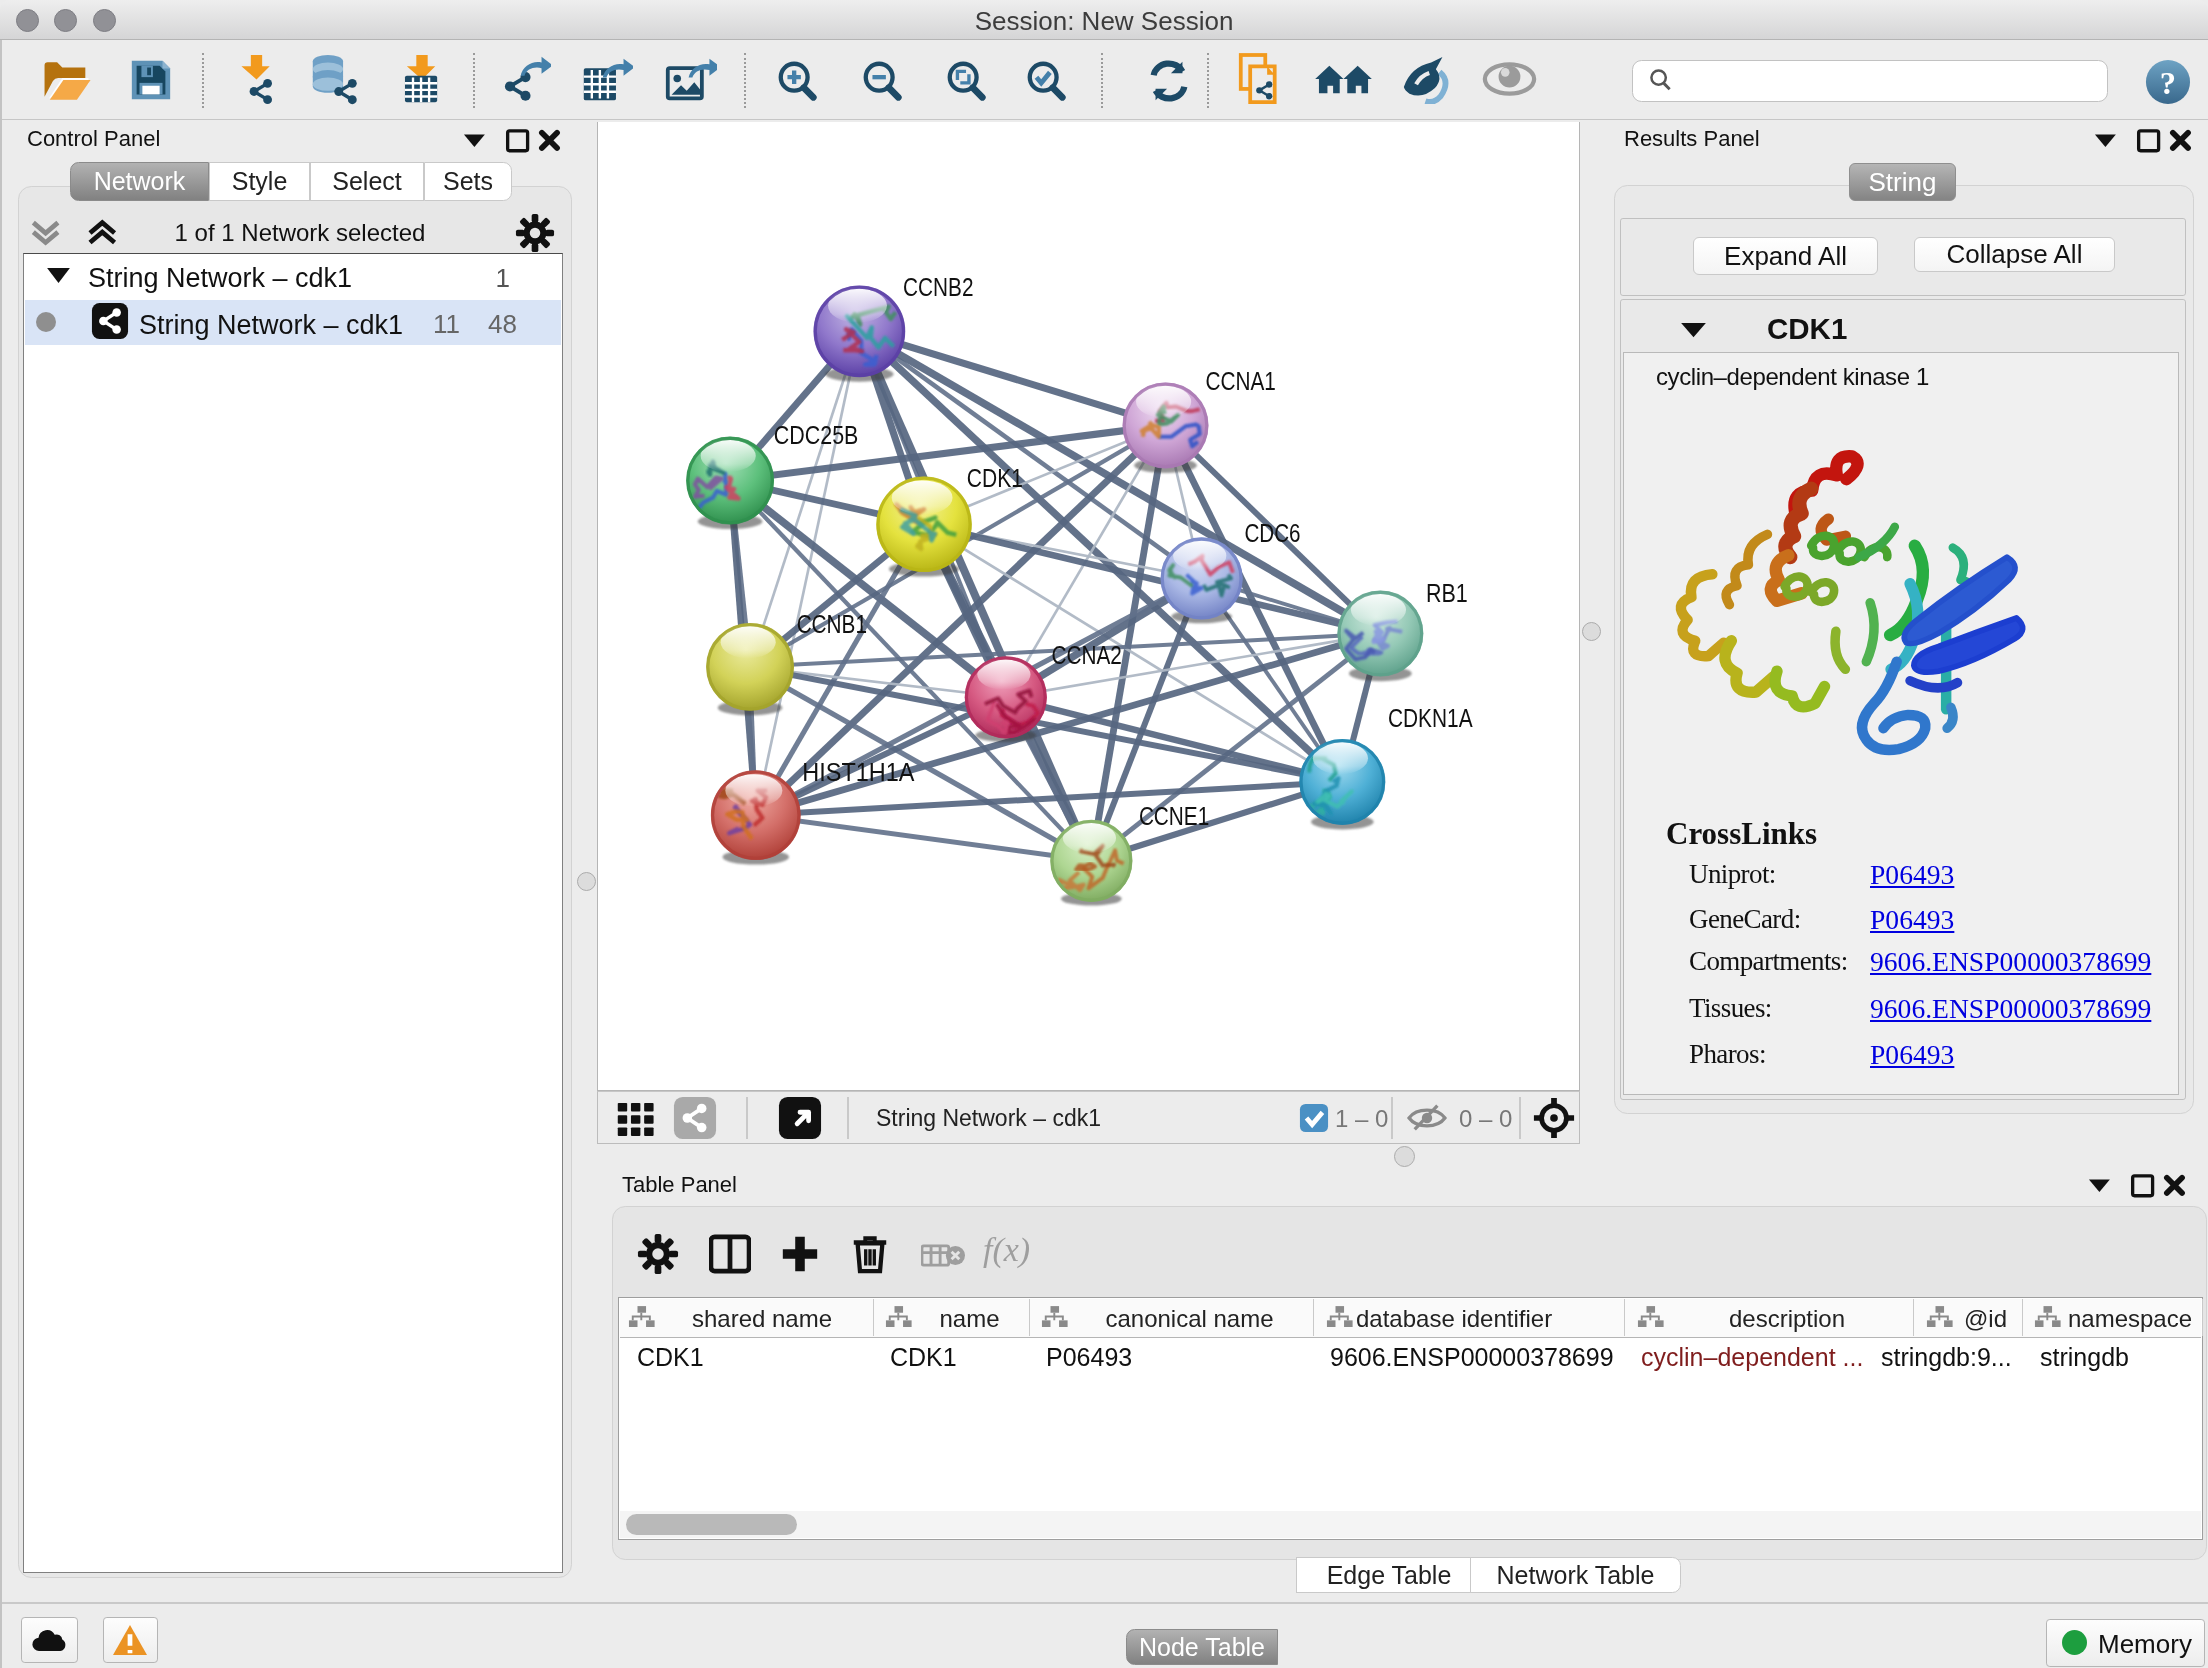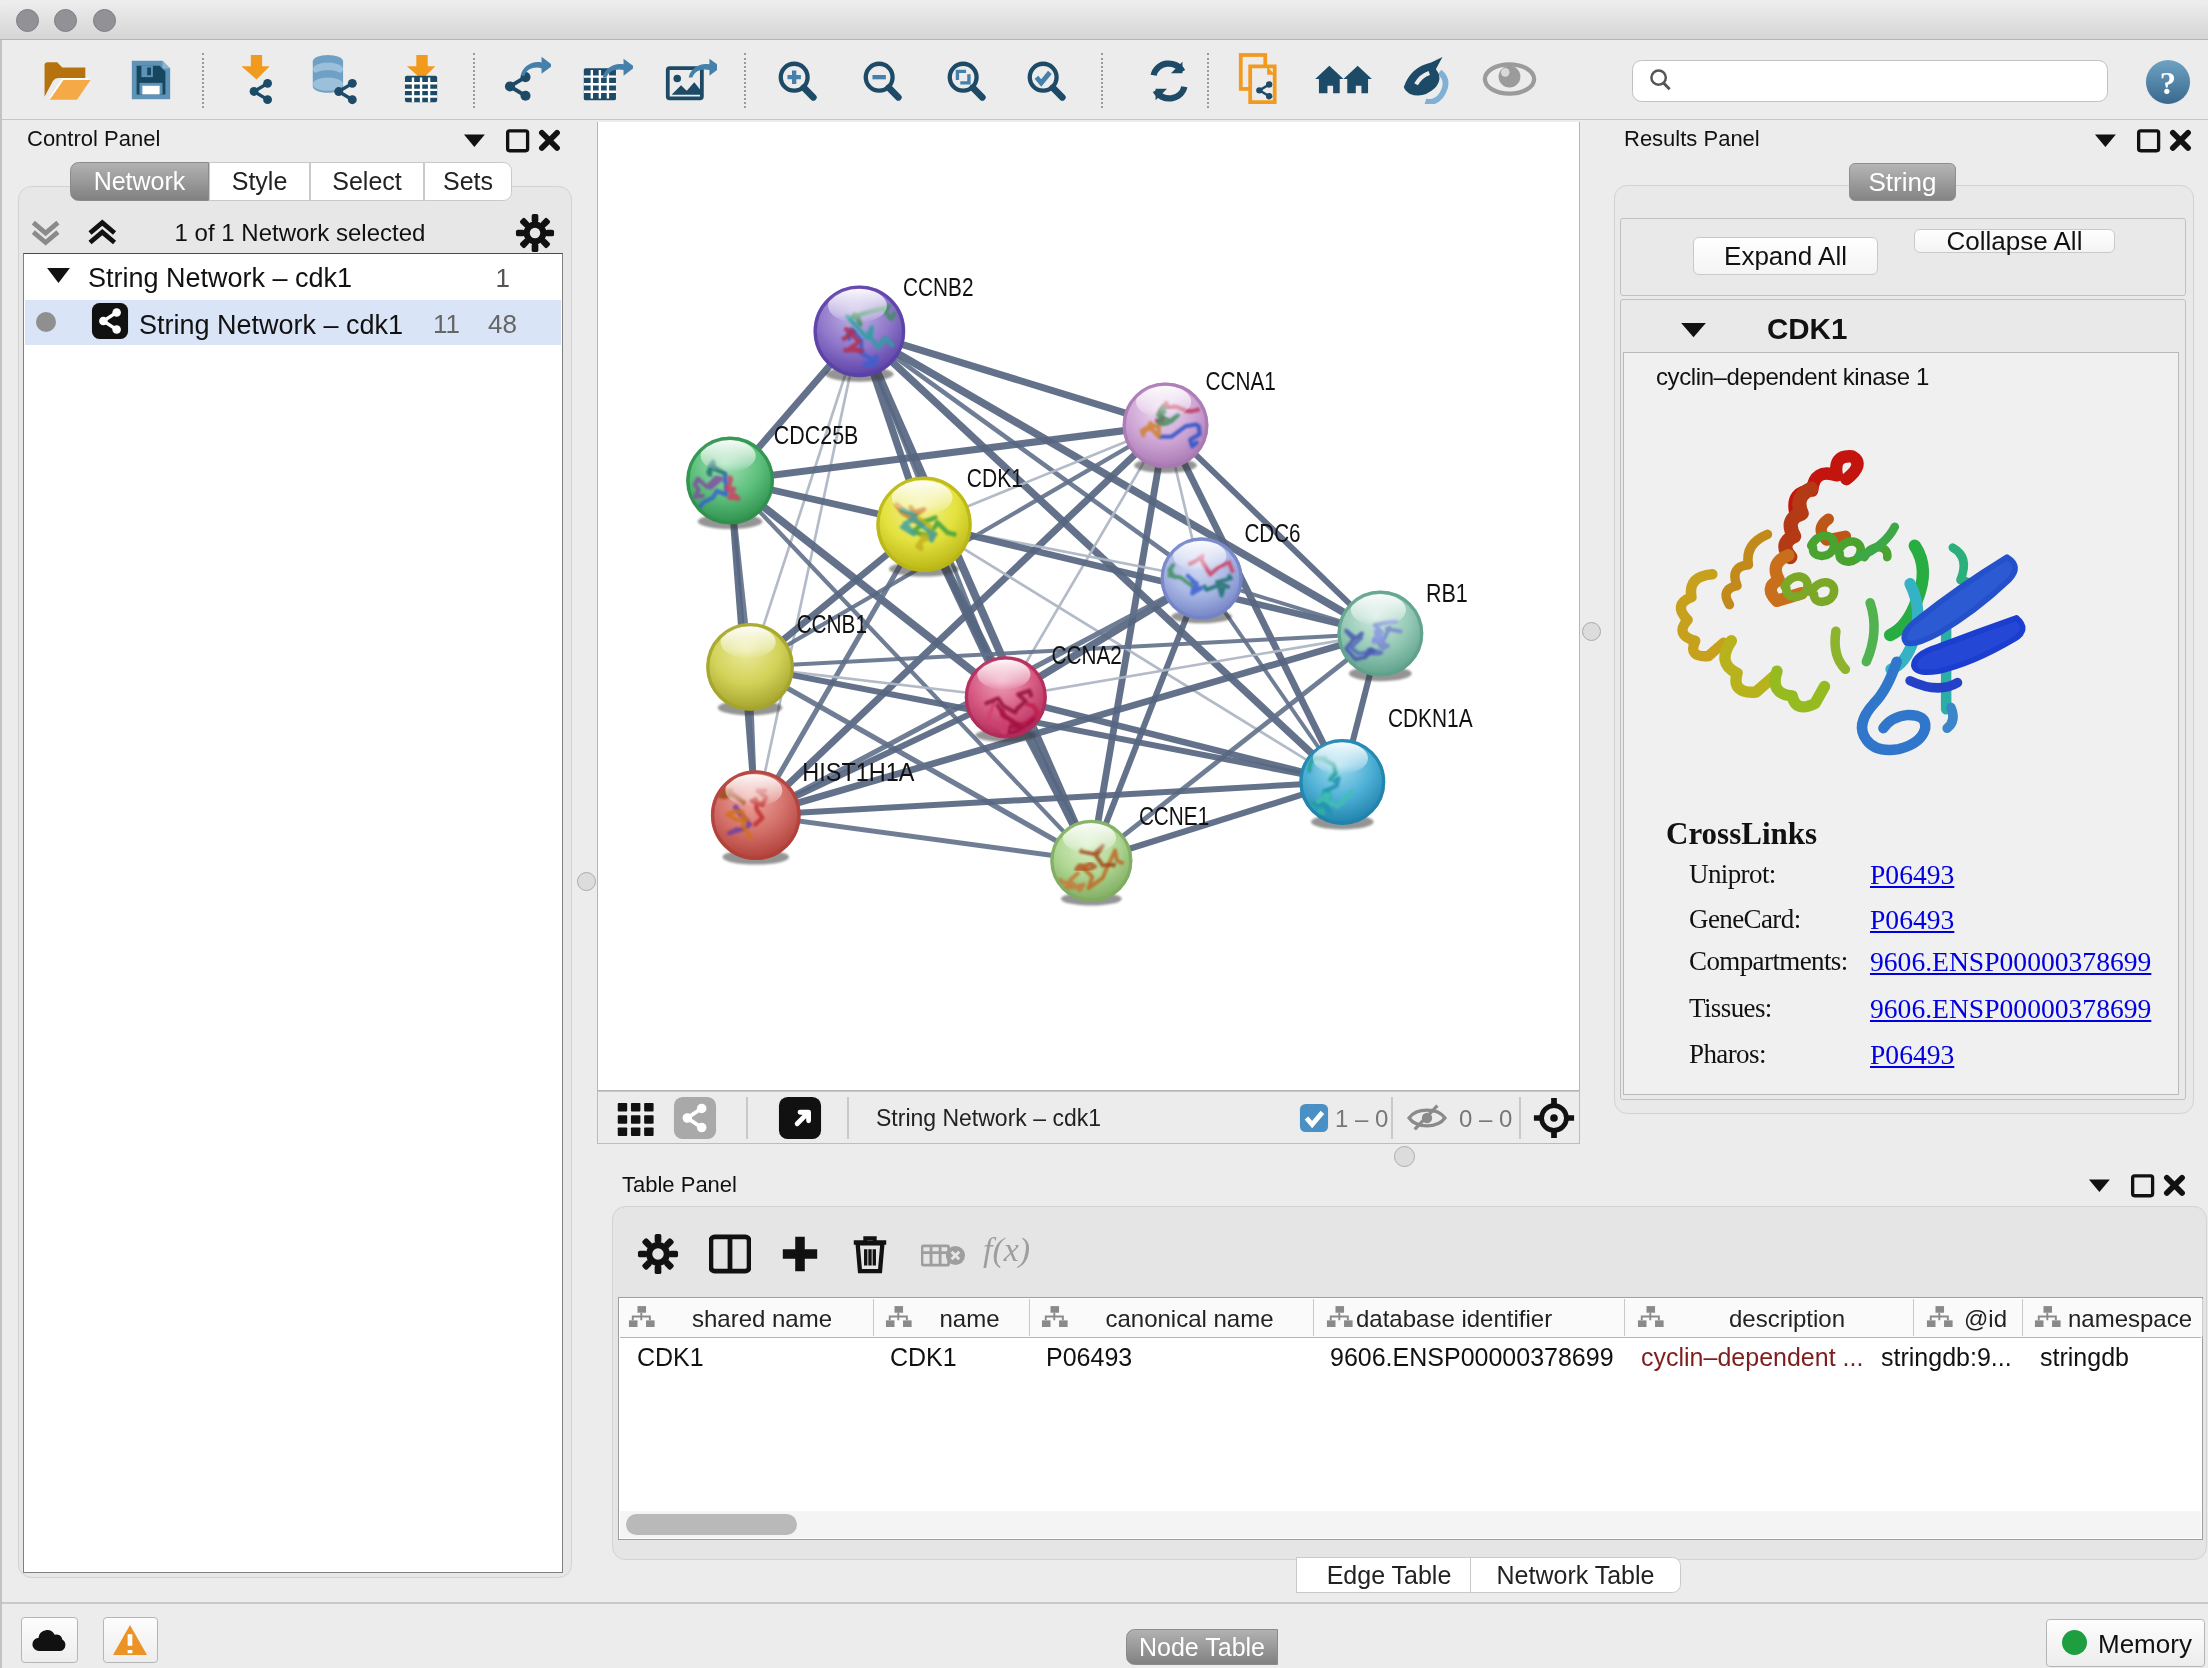--- a/index.html
+++ b/index.html
@@ -20,20 +20,21 @@
 .btn{position:absolute;display:flex;align-items:center;justify-content:center;background:linear-gradient(#ffffff,#f4f4f4);border:1px solid #c9c9c9;border-radius:6px;font-size:26px;color:#111}
 a.lnk{color:#0000e0;text-decoration:underline}
 .serif{font-family:"Liberation Serif",serif}
 </style></head>
 <body>
 
 <div class="titlebar">
  <div class="tl" style="left:16px"></div>
  <div class="tl" style="left:54px"></div>
  <div class="tl" style="left:93px"></div>
+ <div class="title">Session: New Session</div>
 </div>
 <div class="toolbar"></div>
 <div class="searchbox"></div>
 <svg class="abs" style="left:39px;top:57px" width="55" height="46" viewBox="0 0 48 44">
 <path d="M3 38 V8 q0 -3 3 -3 h9 l5 5 h22 v10 H16 q-3 0 -5 3 z" fill="#b5720e"></path>
 <path d="M7 40 L20 20 h25 v6 h-14 z" fill="#fff" opacity="0.9"></path>
 <path d="M8 41 L21 22 h26 l-13 19 z" fill="#f5a947"></path>
   </svg>
 <svg class="abs" style="left:128px;top:57px" width="46" height="46" viewBox="0 0 48 48">
 <path d="M4 4 h32 l8 8 v32 H4 z" fill="#5e92b6"></path>
@@ -580,21 +581,21 @@
 <div class="abs panel-title" style="left:1624px;top:126px">Results Panel</div>
 <svg class="abs" style="left:2089px;top:127px" width="105" height="28.5" viewBox="0 0 110 30">
 <path d="M6 8 l22 0 -11 13 z" fill="#111"></path>
 <rect x="52" y="4" width="21" height="21" fill="none" stroke="#111" stroke-width="3.5" rx="2"></rect>
 <path d="M88 6 l16 16 M104 6 l-16 16" stroke="#111" stroke-width="6" stroke-linecap="round"></path>
   </svg>
 <div class="roundbox" style="left:1614px;top:185px;width:580px;height:929px;background:#e9e9e9"></div>
 <div class="abs" style="left:1849px;top:163px;width:107px;height:38px;border-radius:6px;background:linear-gradient(#b5b5b5,#848484);border:1px solid #8f8f8f;color:#fff;font-size:26px;display:flex;align-items:center;justify-content:center">String</div>
 <div class="etched" style="left:1620px;top:218px;width:566px;height:78px"></div>
 <div class="btn" style="left:1693px;top:237px;width:185px;height:38px">Expand All</div>
-<div class="btn" style="left:1914px;top:229px;width:201px;height:24px">Collapse All</div>
+<div class="btn" style="left:1914px;top:237px;width:201px;height:35px">Collapse All</div>
 <div class="etched" style="left:1620px;top:299px;width:566px;height:801px"></div>
 <svg class="abs" style="left:1680px;top:321px" width="27" height="19" viewBox="0 0 28 20">
     <path d="M1 2 h26 l-13 15 z" fill="#111"></path>
   </svg>
 <div class="abs" style="left:1767px;top:312px;font-size:29.5px;font-weight:bold;color:#111">CDK1</div>
 <div class="abs" style="left:1623px;top:352px;width:556px;height:743px;background:#f0f0f0;border:1px solid #b9b9b9"></div>
 <div class="abs" style="left:1656px;top:363px;font-size:24px;letter-spacing:-0.4px;color:#111">cyclin–dependent kinase 1</div>
 <svg class="abs" style="left:1623px;top:418px" width="556" height="533" viewBox="0 0 585 560">
 <g fill="none" stroke-linecap="round" stroke-linejoin="round" transform="translate(2,14)">
 <path d="M233 50 q20 -16 6 -24 q-20 -2 -16 20 q-24 -8 -26 16 q-22 0 -18 22" stroke="#c3150e" stroke-width="13"></path>

